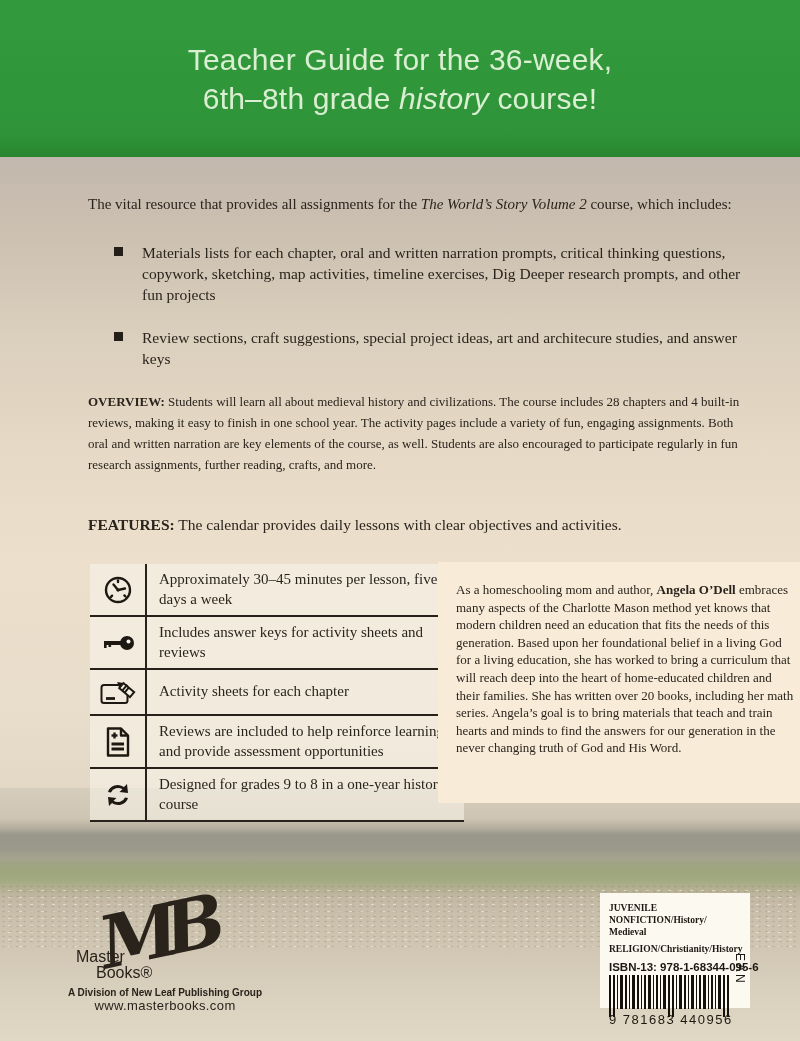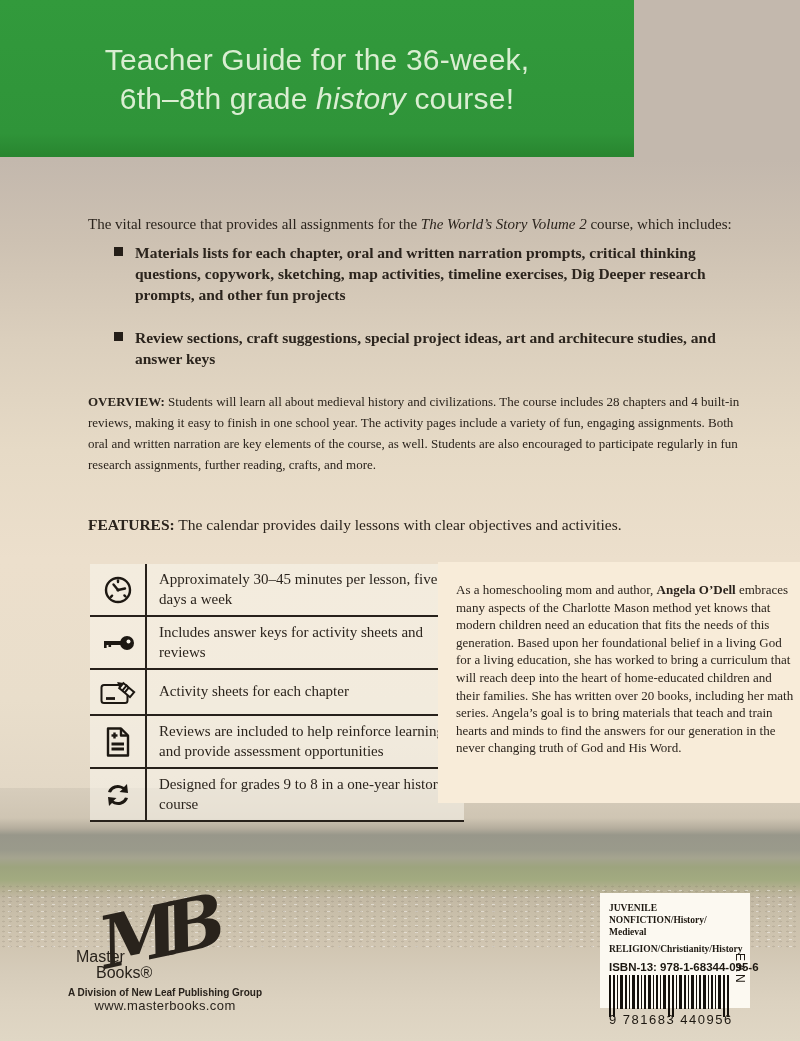--- a/index.html
+++ b/index.html
@@ -11,35 +11,35 @@
   html,body{width:800px;height:1041px;}
   body{
     position:relative;overflow:hidden;
     font-family:"Liberation Serif",serif;color:var(--body_text);
     background:linear-gradient(180deg,
       #c3b8ad 160px,#cdc1b2 240px,#dbcfbd 340px,#e6dac6 450px,
       #ecdfcc 560px,#e9decb 700px,#e3d8c6 790px,#e3d8c6 100%);
   }
   
   .banner{
-    position:absolute;left:0;top:0;width:634px;height:157px;
+    position:absolute;left:0;top:0;width:800px;height:157px;
     background:linear-gradient(180deg,#329a3c 0%,var(--banner_bg) 85%,var(--banner_bg_dark) 100%);
     display:flex;flex-direction:column;justify-content:center;align-items:center;
     text-align:center;
   }
   .banner-line{
     font-family:"Liberation Sans",sans-serif;font-size:30px;line-height:39px;
     color:var(--banner_text);letter-spacing:.2px;
   }
   .banner-line em{font-style:italic;}
   
-  .intro{position:absolute;left:88px;top:196px;font-size:15px;white-space:nowrap;margin-top:20px;}
+  .intro{position:absolute;left:88px;top:196px;font-size:15px;white-space:nowrap;}
   .intro em{font-style:italic;}
   .bullets{position:absolute;left:114px;top:242px;width:634px;list-style:none;}
-  .bullet-item{display:flex;gap:12px;margin-bottom:22px;font-size:15.5px;line-height:21px;font-weight:bold;}
+  .bullet-item{display:flex;gap:19px;margin-bottom:22px;font-size:15.5px;line-height:21px;}
   .bullet-square{width:9px;height:9px;background:#241e18;margin-top:5px;flex:none;}
   .overview{position:absolute;left:88px;top:391px;width:668px;font-size:13px;line-height:21px;}
   .features{position:absolute;left:88px;top:514px;width:668px;font-size:15.5px;line-height:21px;}
   .lead-label{font-weight:bold;}
   
   .feature-table{
     position:absolute;left:90px;top:564px;width:374px;
     background:rgba(250,246,236,.55);border-bottom:2px solid var(--line_black);
   }
   .ft-row{display:grid;grid-template-columns:57px 1fr;}

